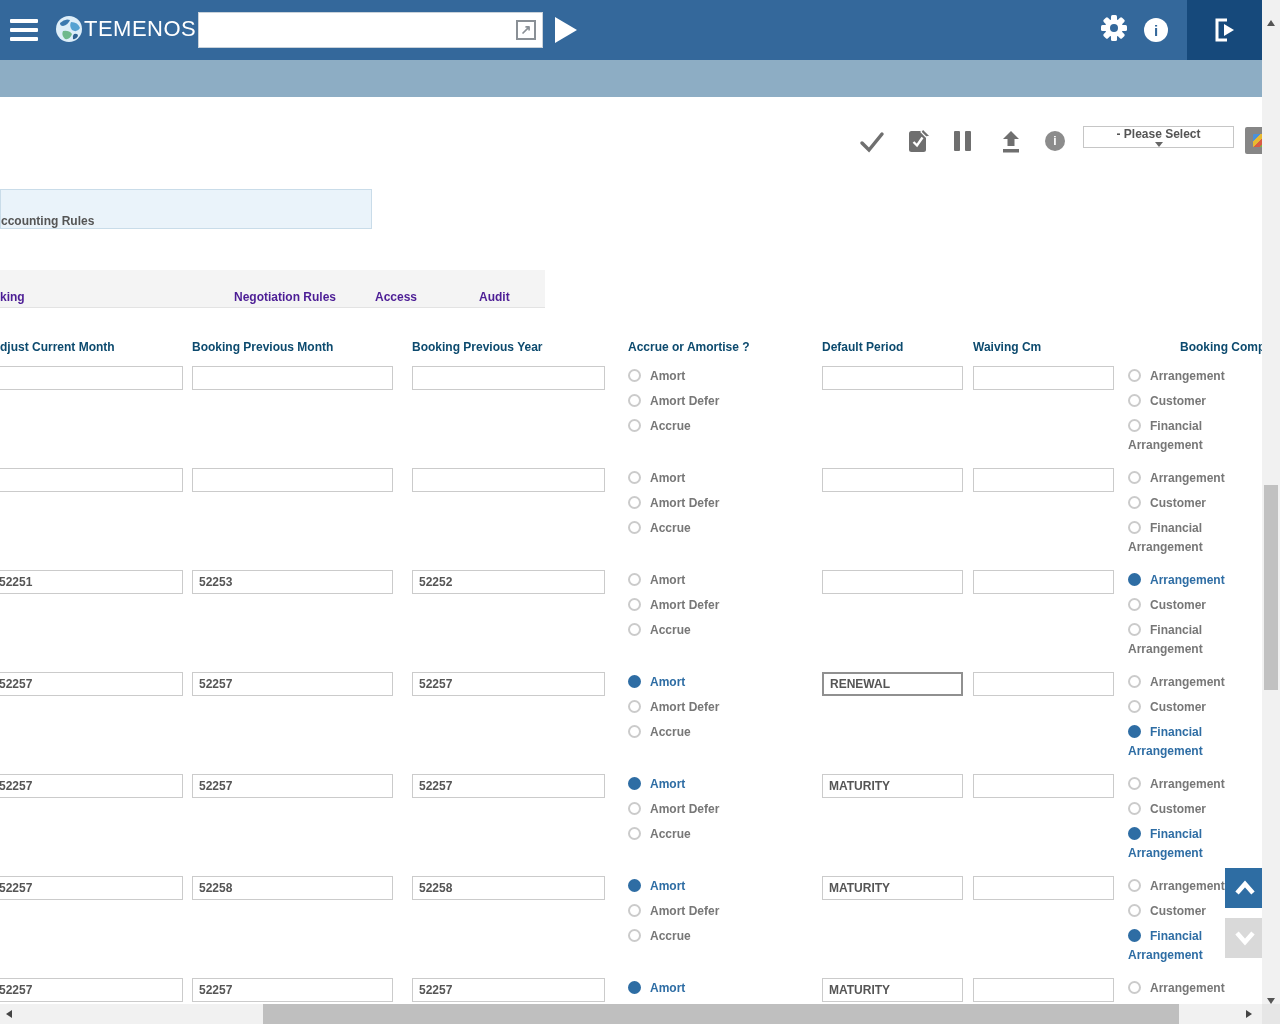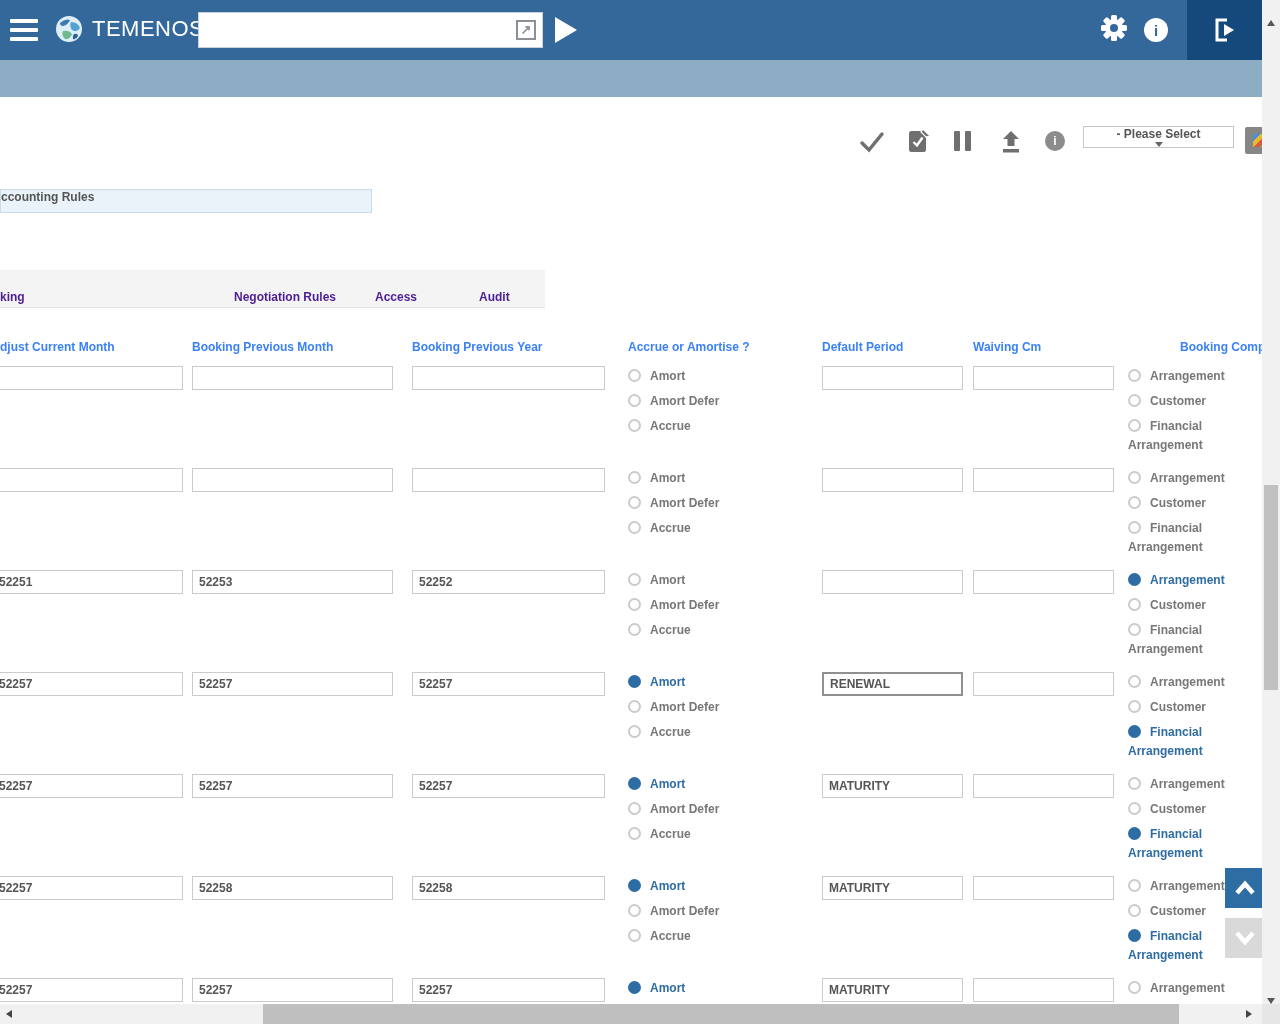--- a/index.html
+++ b/index.html
@@ -4,48 +4,48 @@
 <style>
   html,body{margin:0;padding:0;}
   body{
     width:1280px;height:1024px;overflow:hidden;position:relative;
     background:#fff;font-family:"Liberation Sans",sans-serif;
   }
   
   .topbar{position:absolute;left:0;top:0;width:1280px;height:60px;background:#34689b;}
   .hamburger{position:absolute;left:10px;top:19px;width:28px;height:22px;display:flex;flex-direction:column;justify-content:space-between;cursor:pointer;}
   .hamburger div{height:4px;background:#fff;border-radius:1px;}
-  .logo{position:absolute;left:54px;top:14px;display:flex;align-items:center;gap:8px;}
+  .logo{position:absolute;left:54px;top:14px;display:flex;align-items:center;}
   .brand{color:#fff;font-size:22px;letter-spacing:.5px;}
   .search-wrap{position:absolute;left:198px;top:12px;width:345px;height:36px;background:#fff;border:1px solid #c9d2da;box-sizing:border-box;}
   .search-input{position:absolute;left:0;top:0;width:310px;height:32px;border:none;outline:none;font-size:14px;padding:0 8px;font-family:"Liberation Sans",sans-serif;}
   .launch-icon{position:absolute;right:6px;top:7px;width:20px;height:20px;border:2px solid #8a9096;box-sizing:border-box;color:#8a9096;font-size:13px;font-weight:bold;line-height:16px;text-align:center;cursor:pointer;}
   .run-button{position:absolute;left:555px;top:17px;width:0;height:0;border-left:22px solid #fff;border-top:13px solid transparent;border-bottom:13px solid transparent;cursor:pointer;}
   .topbar-gear{position:absolute;left:1098px;top:12px;cursor:pointer;}
   .topbar-info{position:absolute;left:1144px;top:18px;width:24px;height:24px;border-radius:50%;background:#fff;color:#34689b;font-weight:bold;font-size:15px;display:flex;align-items:center;justify-content:center;cursor:pointer;}
   .exit-button{position:absolute;left:1187px;top:0;width:76px;height:60px;background:#16497b;display:flex;align-items:center;justify-content:center;cursor:pointer;}
   
   .band{position:absolute;left:0;top:60px;width:1280px;height:37px;background:#8dadc4;}
   
   .tool-icon{position:absolute;cursor:pointer;}
   .icon-pause{left:954px;top:131px;display:flex;gap:5px;}
   .icon-pause div{width:6px;height:20px;background:#6f6f6f;border-radius:1px;}
   .icon-info-gray{left:1045px;top:131px;width:20px;height:20px;border-radius:50%;background:#8c8c8c;color:#fff;font-size:12px;font-weight:bold;display:flex;align-items:center;justify-content:center;}
   .select{position:absolute;left:1083px;top:126px;width:151px;height:22px;border:1px solid #c6c6c6;box-sizing:border-box;background:#fff;display:flex;align-items:center;justify-content:space-between;padding:0 7px;font-size:12px;font-weight:bold;color:#555;cursor:pointer;flex-direction:column;}
   .caret-down{width:0;height:0;border-left:4px solid transparent;border-right:4px solid transparent;border-top:5px solid #666;}
   .partial-button{position:absolute;left:1245px;top:127px;width:26px;height:27px;background:#868686;border-radius:2px;display:flex;align-items:center;justify-content:center;cursor:pointer;}
   .mini-glyph{width:11px;height:13px;background:linear-gradient(135deg,#4a90d9 0 30%,#e8b931 30% 55%,#d95b43 55% 80%,#7ab648 80% 100%);border-radius:1px;}
   
-  .page-title-box{position:absolute;left:0;top:189px;width:372px;height:24px;background:#eaf3fa;border:1px solid #c9dce9;box-sizing:border-box;display:flex;align-items:flex-start;}
+  .page-title-box{position:absolute;left:0;top:189px;width:372px;height:40px;background:#eaf3fa;border:1px solid #c9dce9;box-sizing:border-box;display:flex;align-items:flex-end;}
   .page-title{font-size:12px;font-weight:bold;color:#555;}
   
   .tabbar{position:absolute;left:0;top:270px;width:545px;height:37px;background:#f4f4f4;border-bottom:1px solid #e3e3e3;}
   .tab{position:absolute;top:8px;height:37px;display:flex;align-items:center;font-size:12px;font-weight:bold;color:#4c1d95;cursor:pointer;white-space:nowrap;}
   
-  .col-header{position:absolute;top:340px;font-size:12px;font-weight:bold;color:#3b82f6;white-space:nowrap;}
+  .col-header{position:absolute;top:340px;font-size:12px;font-weight:bold;color:#0c4a6e;white-space:nowrap;}
   
   .rows{position:absolute;left:0;top:366px;width:1263px;}
   .rule-row{position:relative;height:102px;padding-left:24px;}
   .cell-input{position:absolute;top:0;height:24px;box-sizing:border-box;border:1px solid #cbcbcb;background:#fff;font-family:"Liberation Sans",sans-serif;font-size:12px;font-weight:bold;color:#555;padding:0 6px;outline:none;}
   .cell-input.focused{border:2px solid #909090;}
   .c1{left:-8px;width:191px}
   .c2{left:192px;width:201px}
   .c3{left:412px;width:193px}
   .c5{left:822px;width:141px}
   .c6{left:973px;width:141px}

